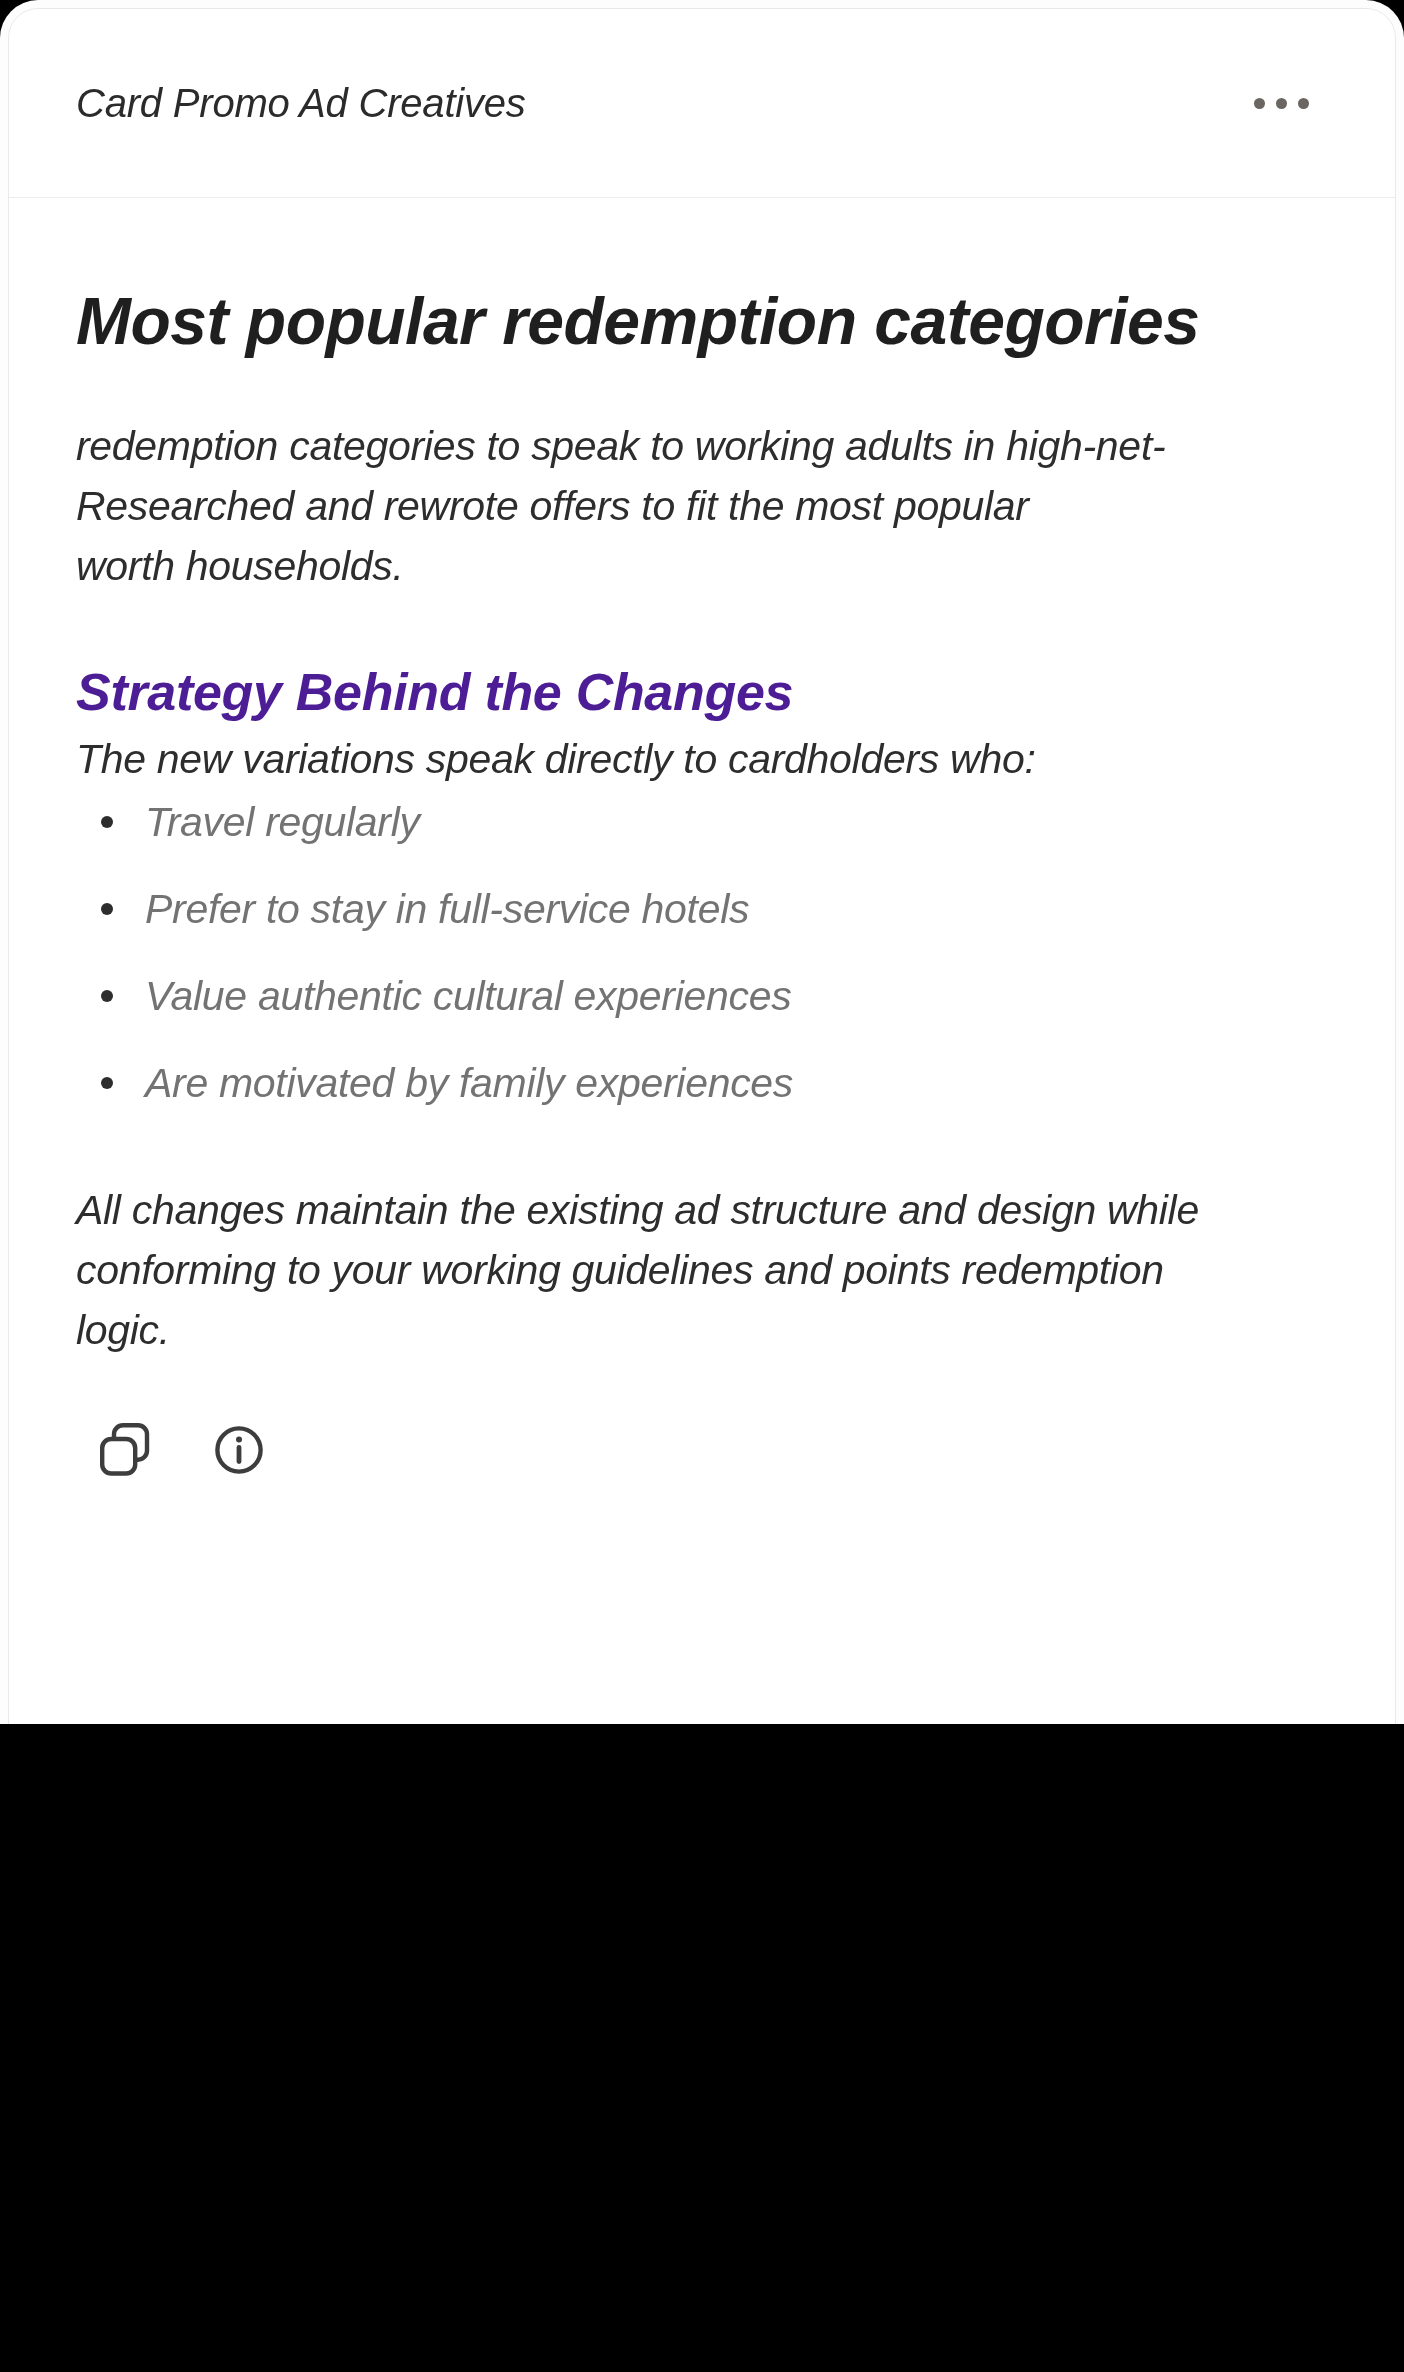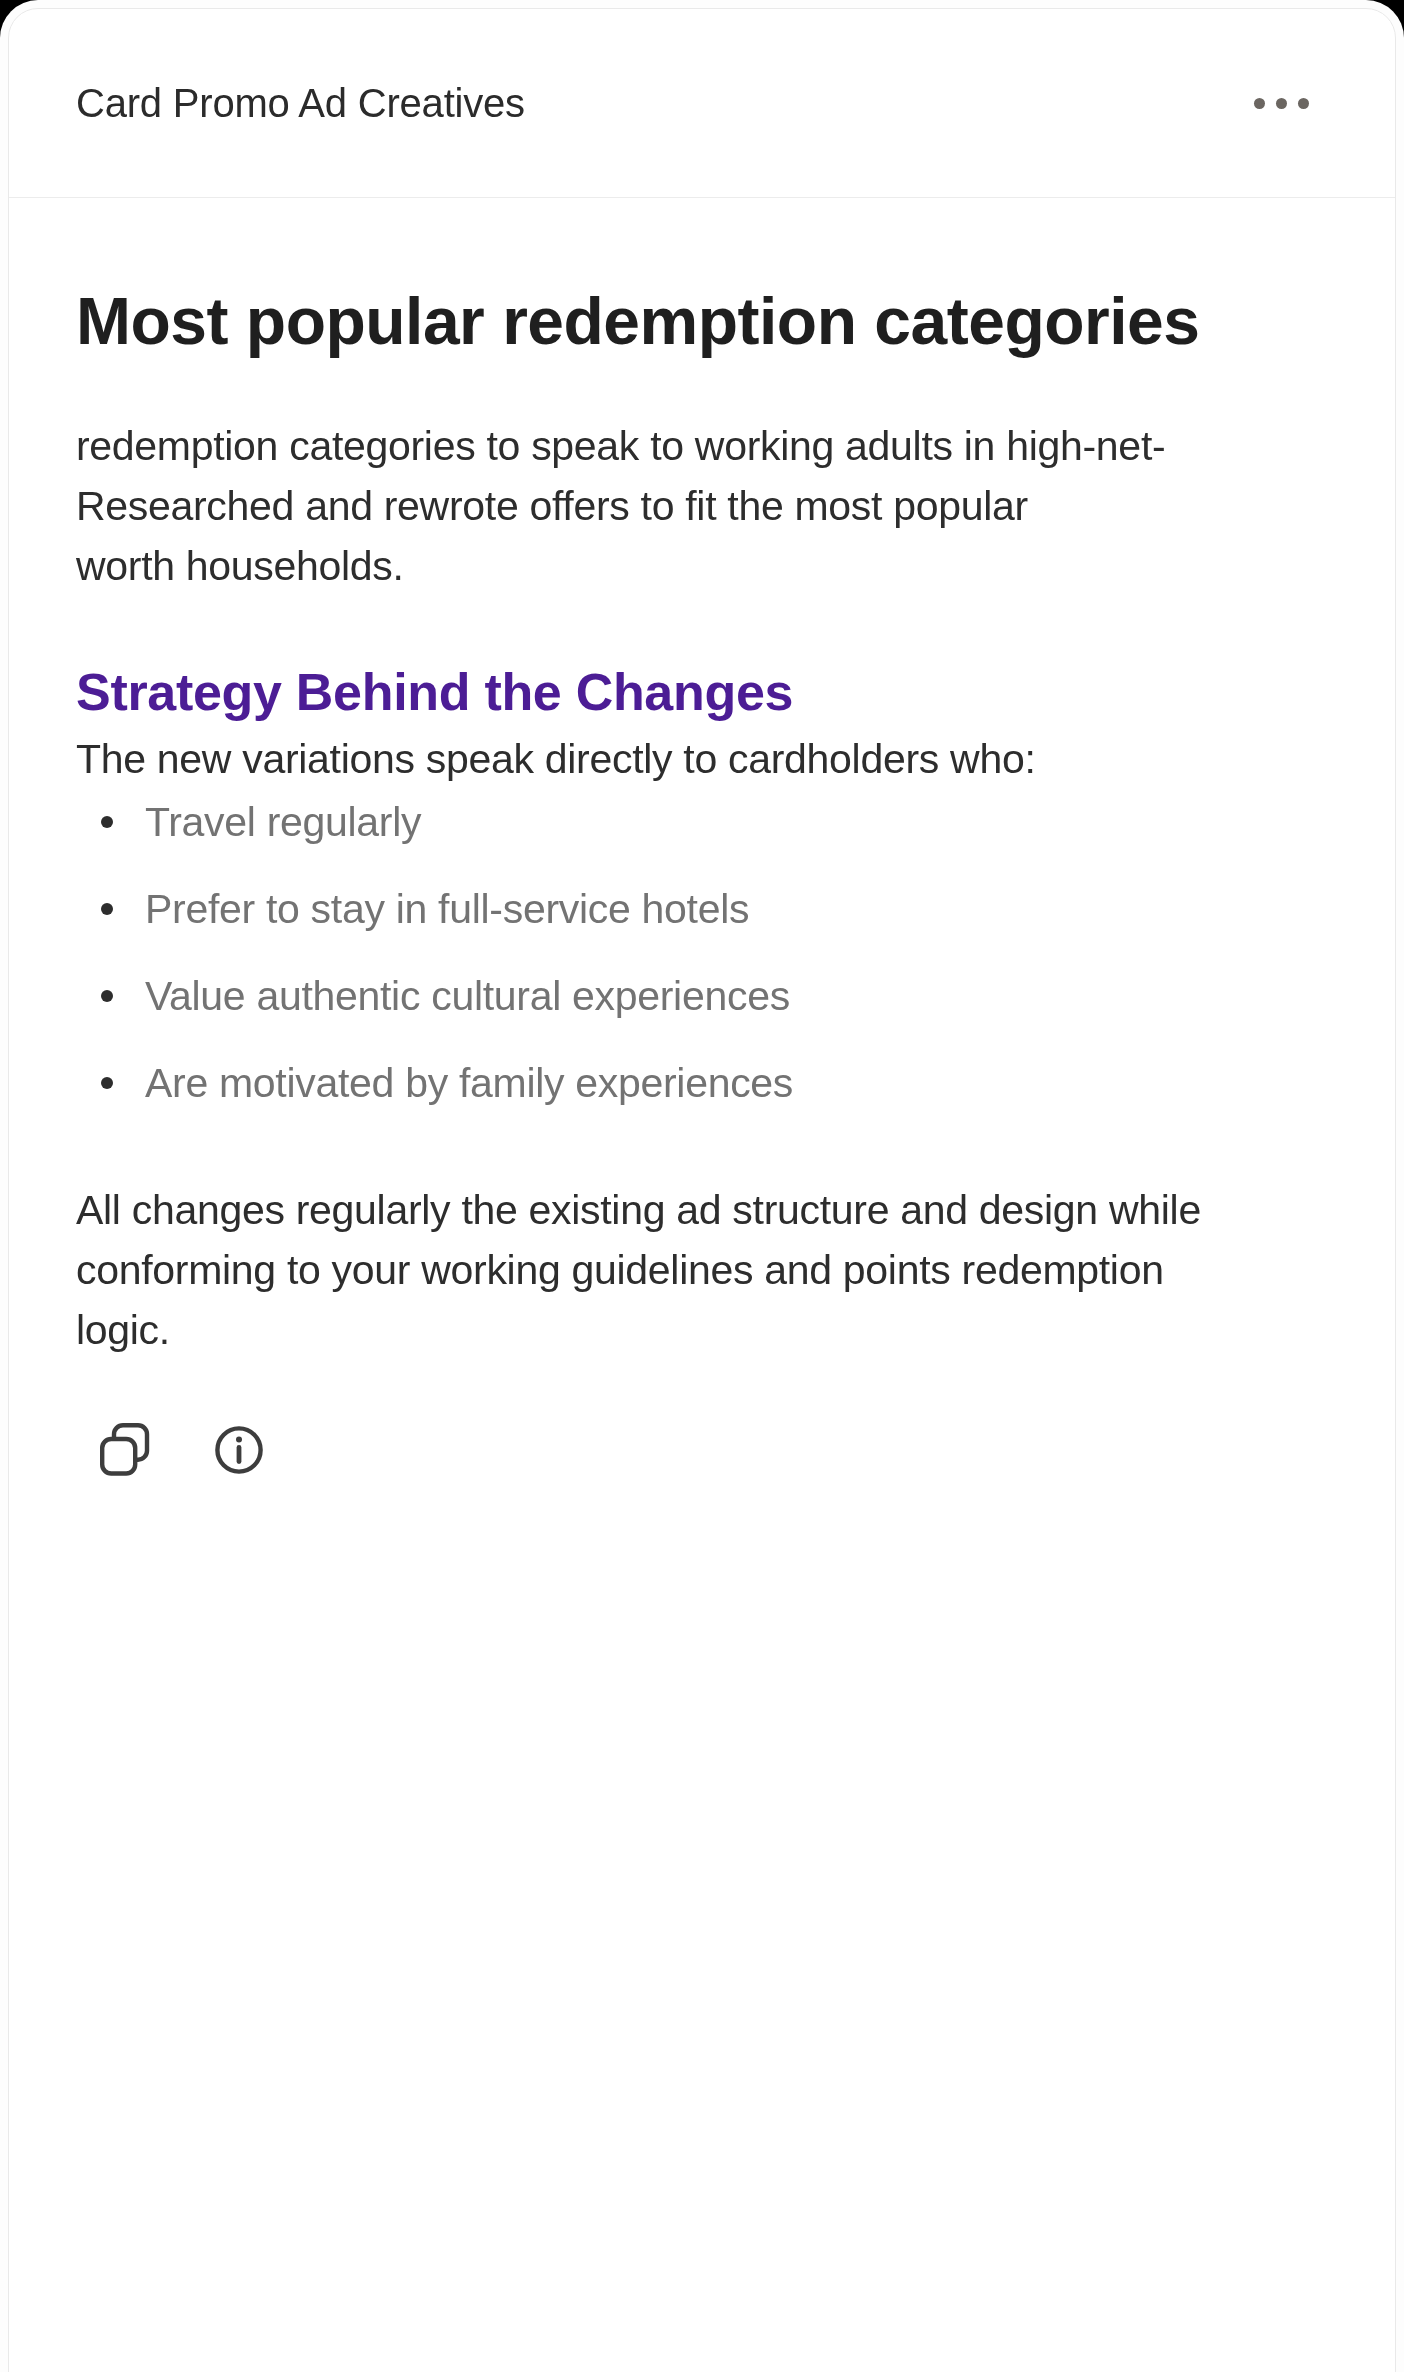--- a/index.html
+++ b/index.html
@@ -5,24 +5,25 @@
   * { margin: 0; padding: 0; box-sizing: border-box; }
   html, body {
     width: 1404px;
     height: 2372px;
     background: #000;
     font-family: "Liberation Sans", "DejaVu Sans", sans-serif;
   }
   .screen {
     position: relative;
     width: 1404px;
-    height: 2372px;
+    height: 1724px;
     background: #fdfdfd;
     border-radius: 38px 38px 0 0;
     overflow: hidden;
+    font-style: italic;
   }
   .card {
     position: absolute;
     left: 8px;
     top: 8px;
     right: 8px;
     bottom: -6px;
     background: #ffffff;
     border: 1.5px solid #e9e9e9;
     border-radius: 30px 30px 0 0;
@@ -168,21 +169,21 @@
       <p class="lead">The new variations speak directly to cardholders who:</p>
 
       <ul class="bullets">
         <li>Travel regularly</li>
         <li>Prefer to stay in full-service hotels</li>
         <li>Value authentic cultural experiences</li>
         <li>Are motivated by family experiences</li>
       </ul>
 
       <p class="para closing">
-        <span class="line">All changes regularly the existing ad structure and design while</span>
+        <span class="line">All changes maintain the existing ad structure and design while</span>
         <span class="line">conforming to your working guidelines and points redemption</span>
         <span class="line">logic.</span>
       </p>
 
       <div class="actions">
         <button class="icon-btn">
           <svg width="50" height="54" viewBox="0 0 50 54" fill="none">
             <rect x="14" y="2.2" width="33" height="34.5" rx="9" stroke="#3d3d3d" stroke-width="4.4" fill="none"></rect>
             <rect x="2.2" y="16" width="33" height="34.5" rx="9" stroke="#3d3d3d" stroke-width="4.4" fill="#ffffff"></rect>
           </svg>

